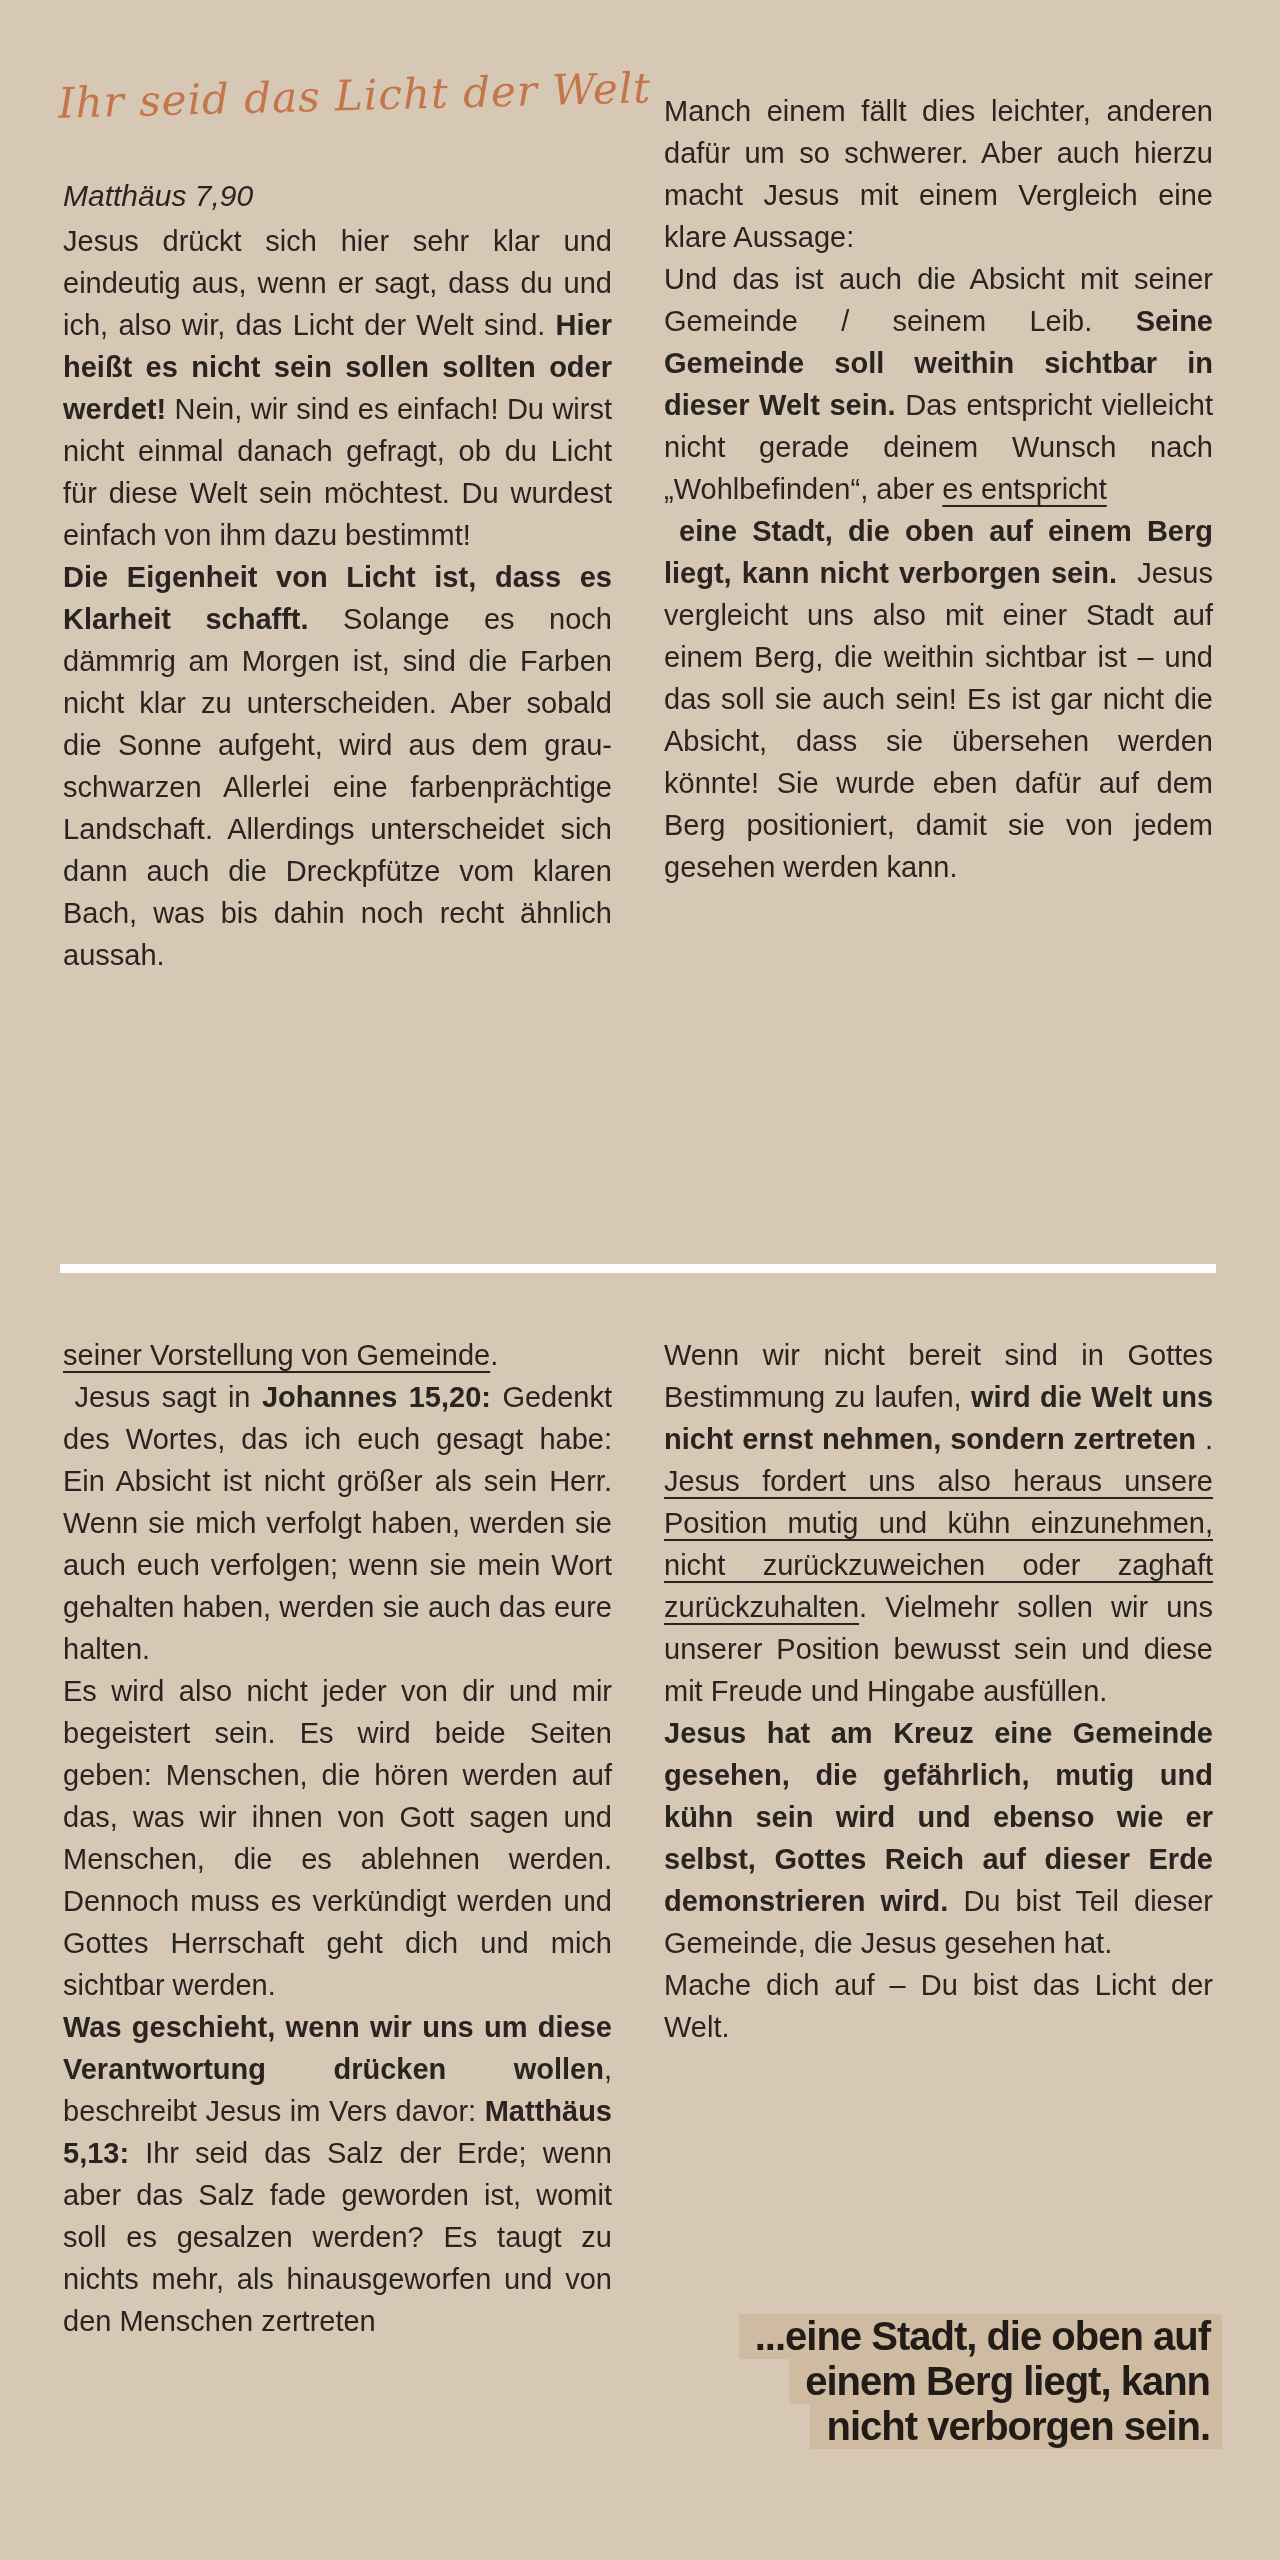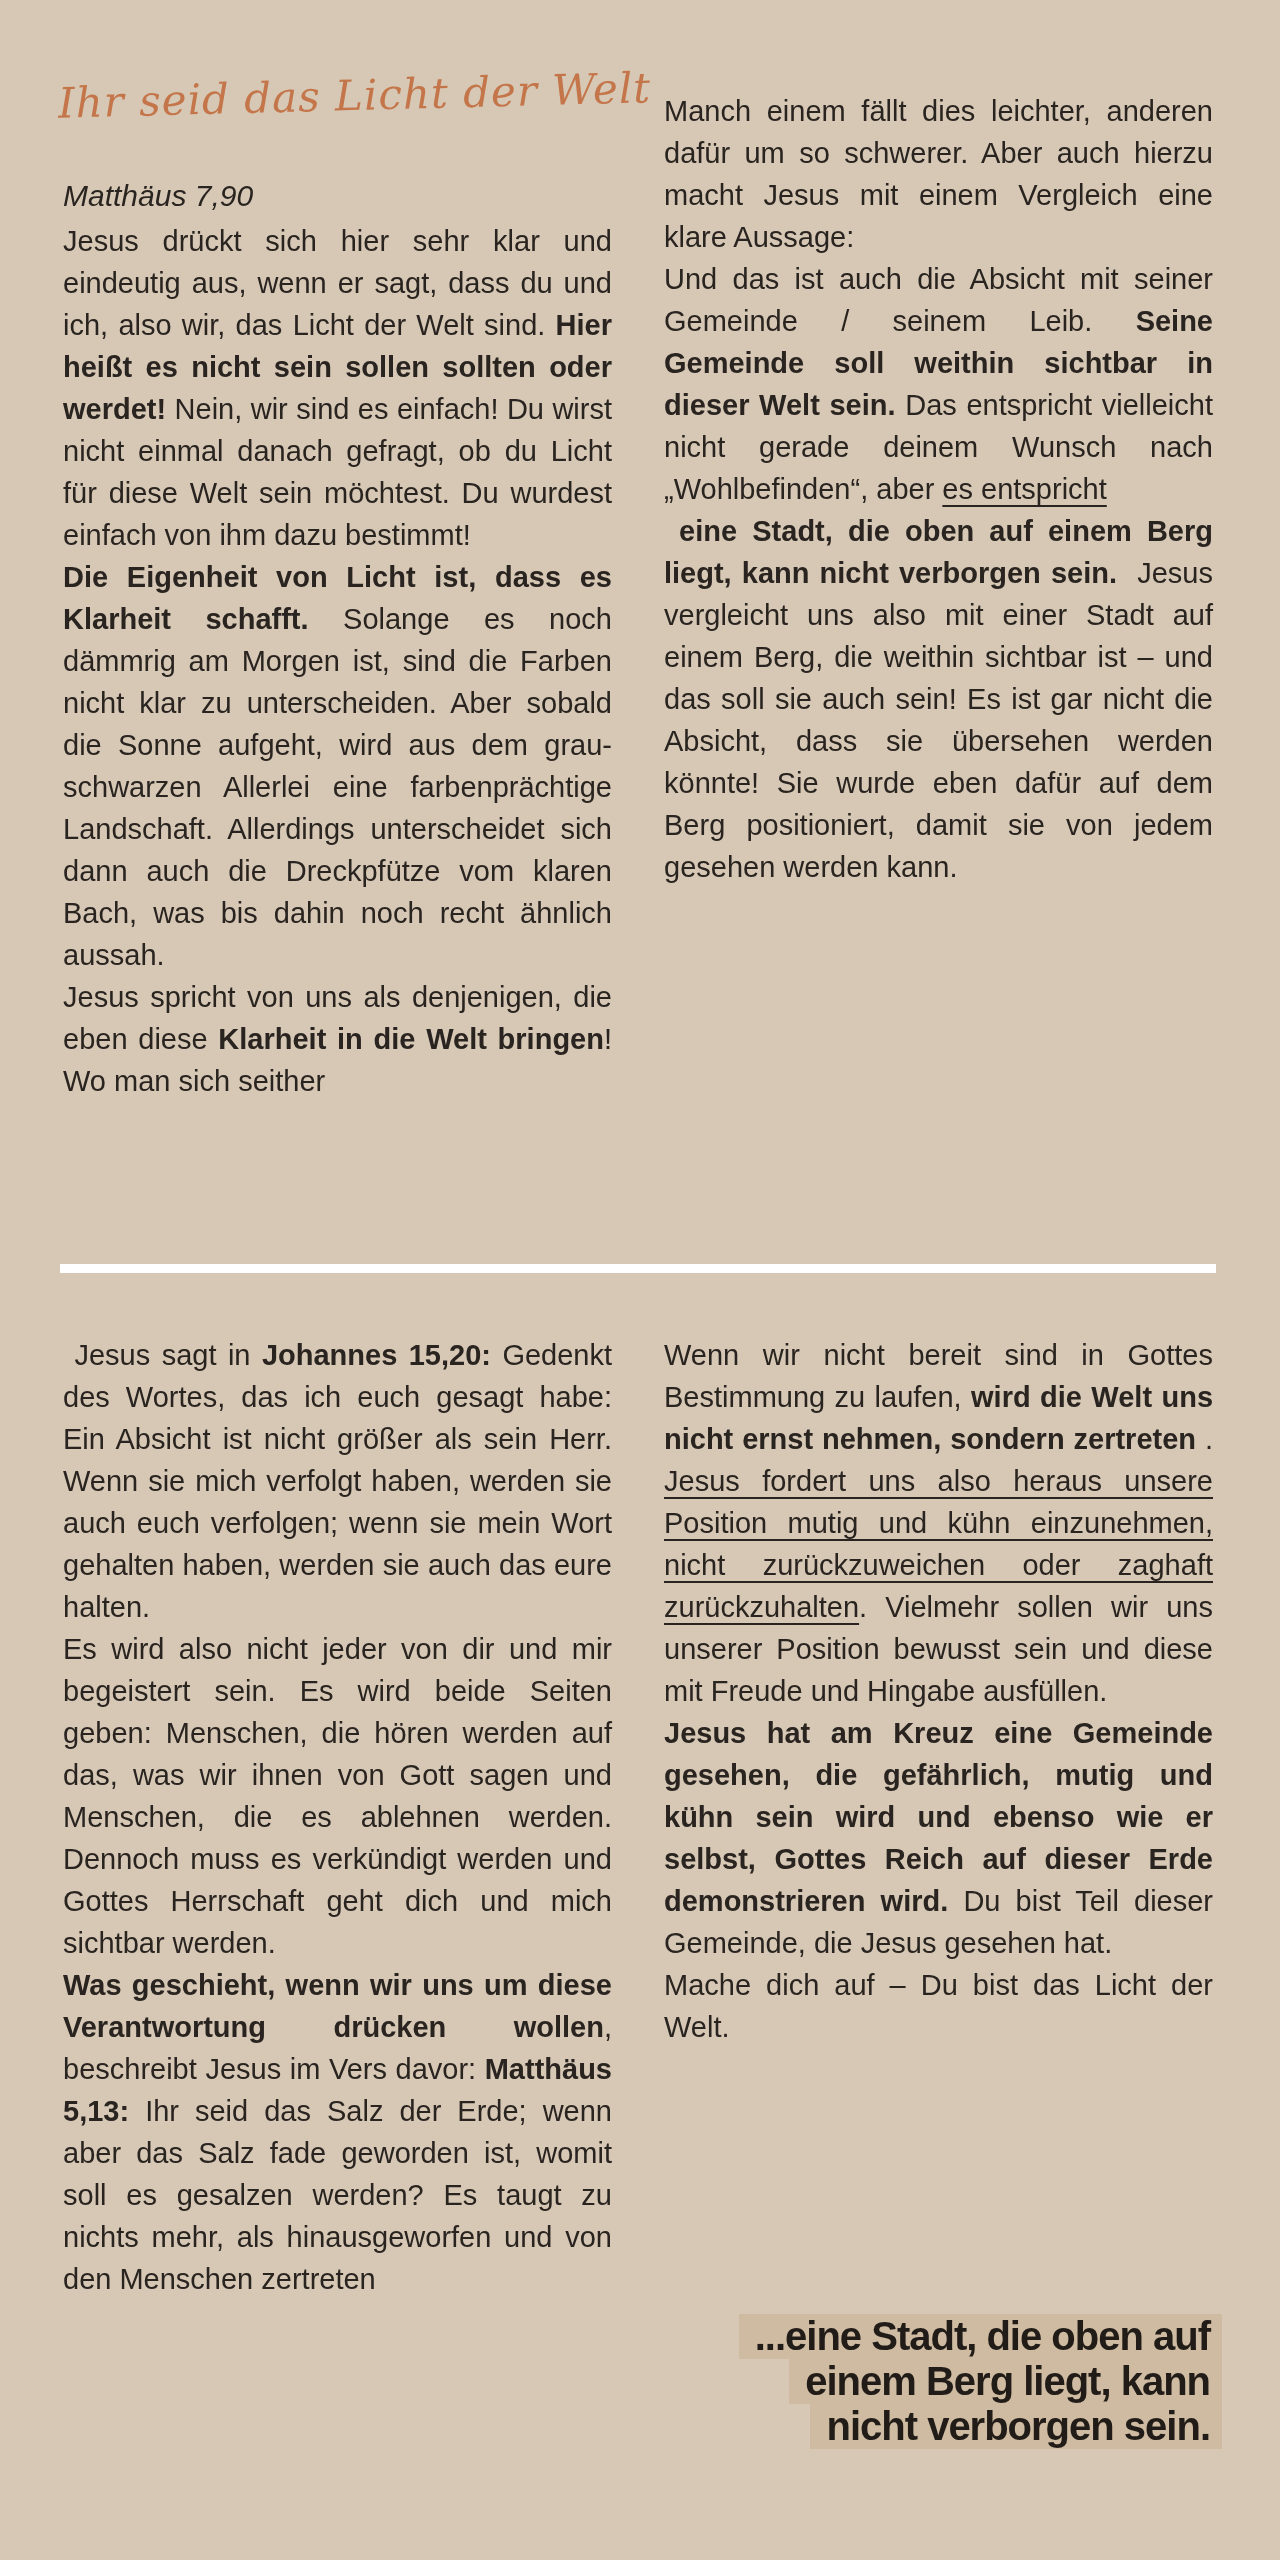--- a/index.html
+++ b/index.html
@@ -46,33 +46,33 @@
 
 <div class="page">
 
   <div class="title-script">Ihr seid das Licht der Welt</div>
 
   <div class="col s1-left">
     <p class="subtitle">Matthäus 7,90</p>
     <div>
         <p><span>Jesus drückt sich hier sehr klar und eindeutig aus, wenn er sagt, dass du und ich, also wir, das Licht der Welt sind. </span><span class="b">Hier heißt es nicht sein sollen sollten oder werdet!</span><span> Nein, wir sind es einfach! Du wirst nicht einmal danach gefragt, ob du Licht für diese Welt sein möchtest. Du wurdest einfach von ihm dazu bestimmt!</span></p>
         <p><span class="b">Die Eigenheit von Licht ist, dass es Klarheit schafft.</span><span> Solange es noch dämmrig am Morgen ist, sind die Farben nicht klar zu unterscheiden. Aber sobald die Sonne aufgeht, wird aus dem grau-schwarzen Allerlei eine farbenprächtige Landschaft. Allerdings unterscheidet sich dann auch die Dreckpfütze vom klaren Bach, was bis dahin noch recht ähnlich aussah.</span></p>
-        <p><span>Jesus spricht von uns als denjenigen, die eben diese </span><span class="b">Klarheit in die Welt bringen</span><span>! Wo man sich seither</span></p>
       </div>
   </div>
 
   <div class="col s1-right">
       <p><span>Manch einem fällt dies leichter, anderen dafür um so schwerer. Aber auch hierzu macht Jesus mit einem Vergleich eine klare Aussage:</span></p>
       <p><span>Und das ist auch die Absicht mit seiner Gemeinde / seinem Leib. </span><span class="b">Seine Gemeinde soll weithin sichtbar in dieser Welt sein.</span><span> Das entspricht vielleicht nicht gerade deinem Wunsch nach „Wohlbefinden“, aber </span><span class="u">es entspricht</span></p>
       <p><span class="b">&nbsp;eine Stadt, die oben auf einem Berg liegt, kann nicht verborgen sein.</span><span>&nbsp; Jesus vergleicht uns also mit einer Stadt auf einem Berg, die weithin sichtbar ist – und das soll sie auch sein! Es ist gar nicht die Absicht, dass sie übersehen werden könnte! Sie wurde eben dafür auf dem Berg positioniert, damit sie von jedem gesehen werden kann.</span></p>
     </div>
 
   <div class="divider"></div>
 
   <div class="col s2-left">
+      <p><span class="u">seiner Vorstellung von Gemeinde</span><span>.</span></p>
       <p><span>&nbsp;Jesus sagt in </span><span class="b">Johannes 15,20:</span><span> Gedenkt des Wortes, das ich euch gesagt habe: Ein Absicht ist nicht größer als sein Herr. Wenn sie mich verfolgt haben, werden sie auch euch verfolgen; wenn sie mein Wort gehalten haben, werden sie auch das eure halten.</span></p>
       <p><span>Es wird also nicht jeder von dir und mir begeistert sein. Es wird beide Seiten geben: Menschen, die hören werden auf das, was wir ihnen von Gott sagen und Menschen, die es ablehnen werden. Dennoch muss es verkündigt werden und Gottes Herrschaft geht dich und mich sichtbar werden.</span></p>
       <p><span class="b">Was geschieht, wenn wir uns um diese Verantwortung drücken wollen</span><span>, beschreibt Jesus im Vers davor: </span><span class="b">Matthäus 5,13:</span><span> Ihr seid das Salz der Erde; wenn aber das Salz fade geworden ist, womit soll es gesalzen werden? Es taugt zu nichts mehr, als hinausgeworfen und von den Menschen zertreten</span></p>
     </div>
 
   <div class="col s2-right">
       <p><span>Wenn wir nicht bereit sind in Gottes Bestimmung zu laufen, </span><span class="b">wird die Welt uns nicht ernst nehmen, sondern zertreten</span><span> . </span><span class="u">Jesus fordert uns also heraus unsere Position mutig und kühn einzunehmen, nicht zurückzuweichen oder zaghaft zurückzuhalten</span><span>. Vielmehr sollen wir uns unserer Position bewusst sein und diese mit Freude und Hingabe ausfüllen.</span></p>
       <p><span class="b">Jesus hat am Kreuz eine Gemeinde gesehen, die gefährlich, mutig und kühn sein wird und ebenso wie er selbst, Gottes Reich auf dieser Erde demonstrieren wird.</span><span> Du bist Teil dieser Gemeinde, die Jesus gesehen hat.</span></p>
       <p><span>Mache dich auf – Du bist das Licht der Welt.</span></p>
     </div>

